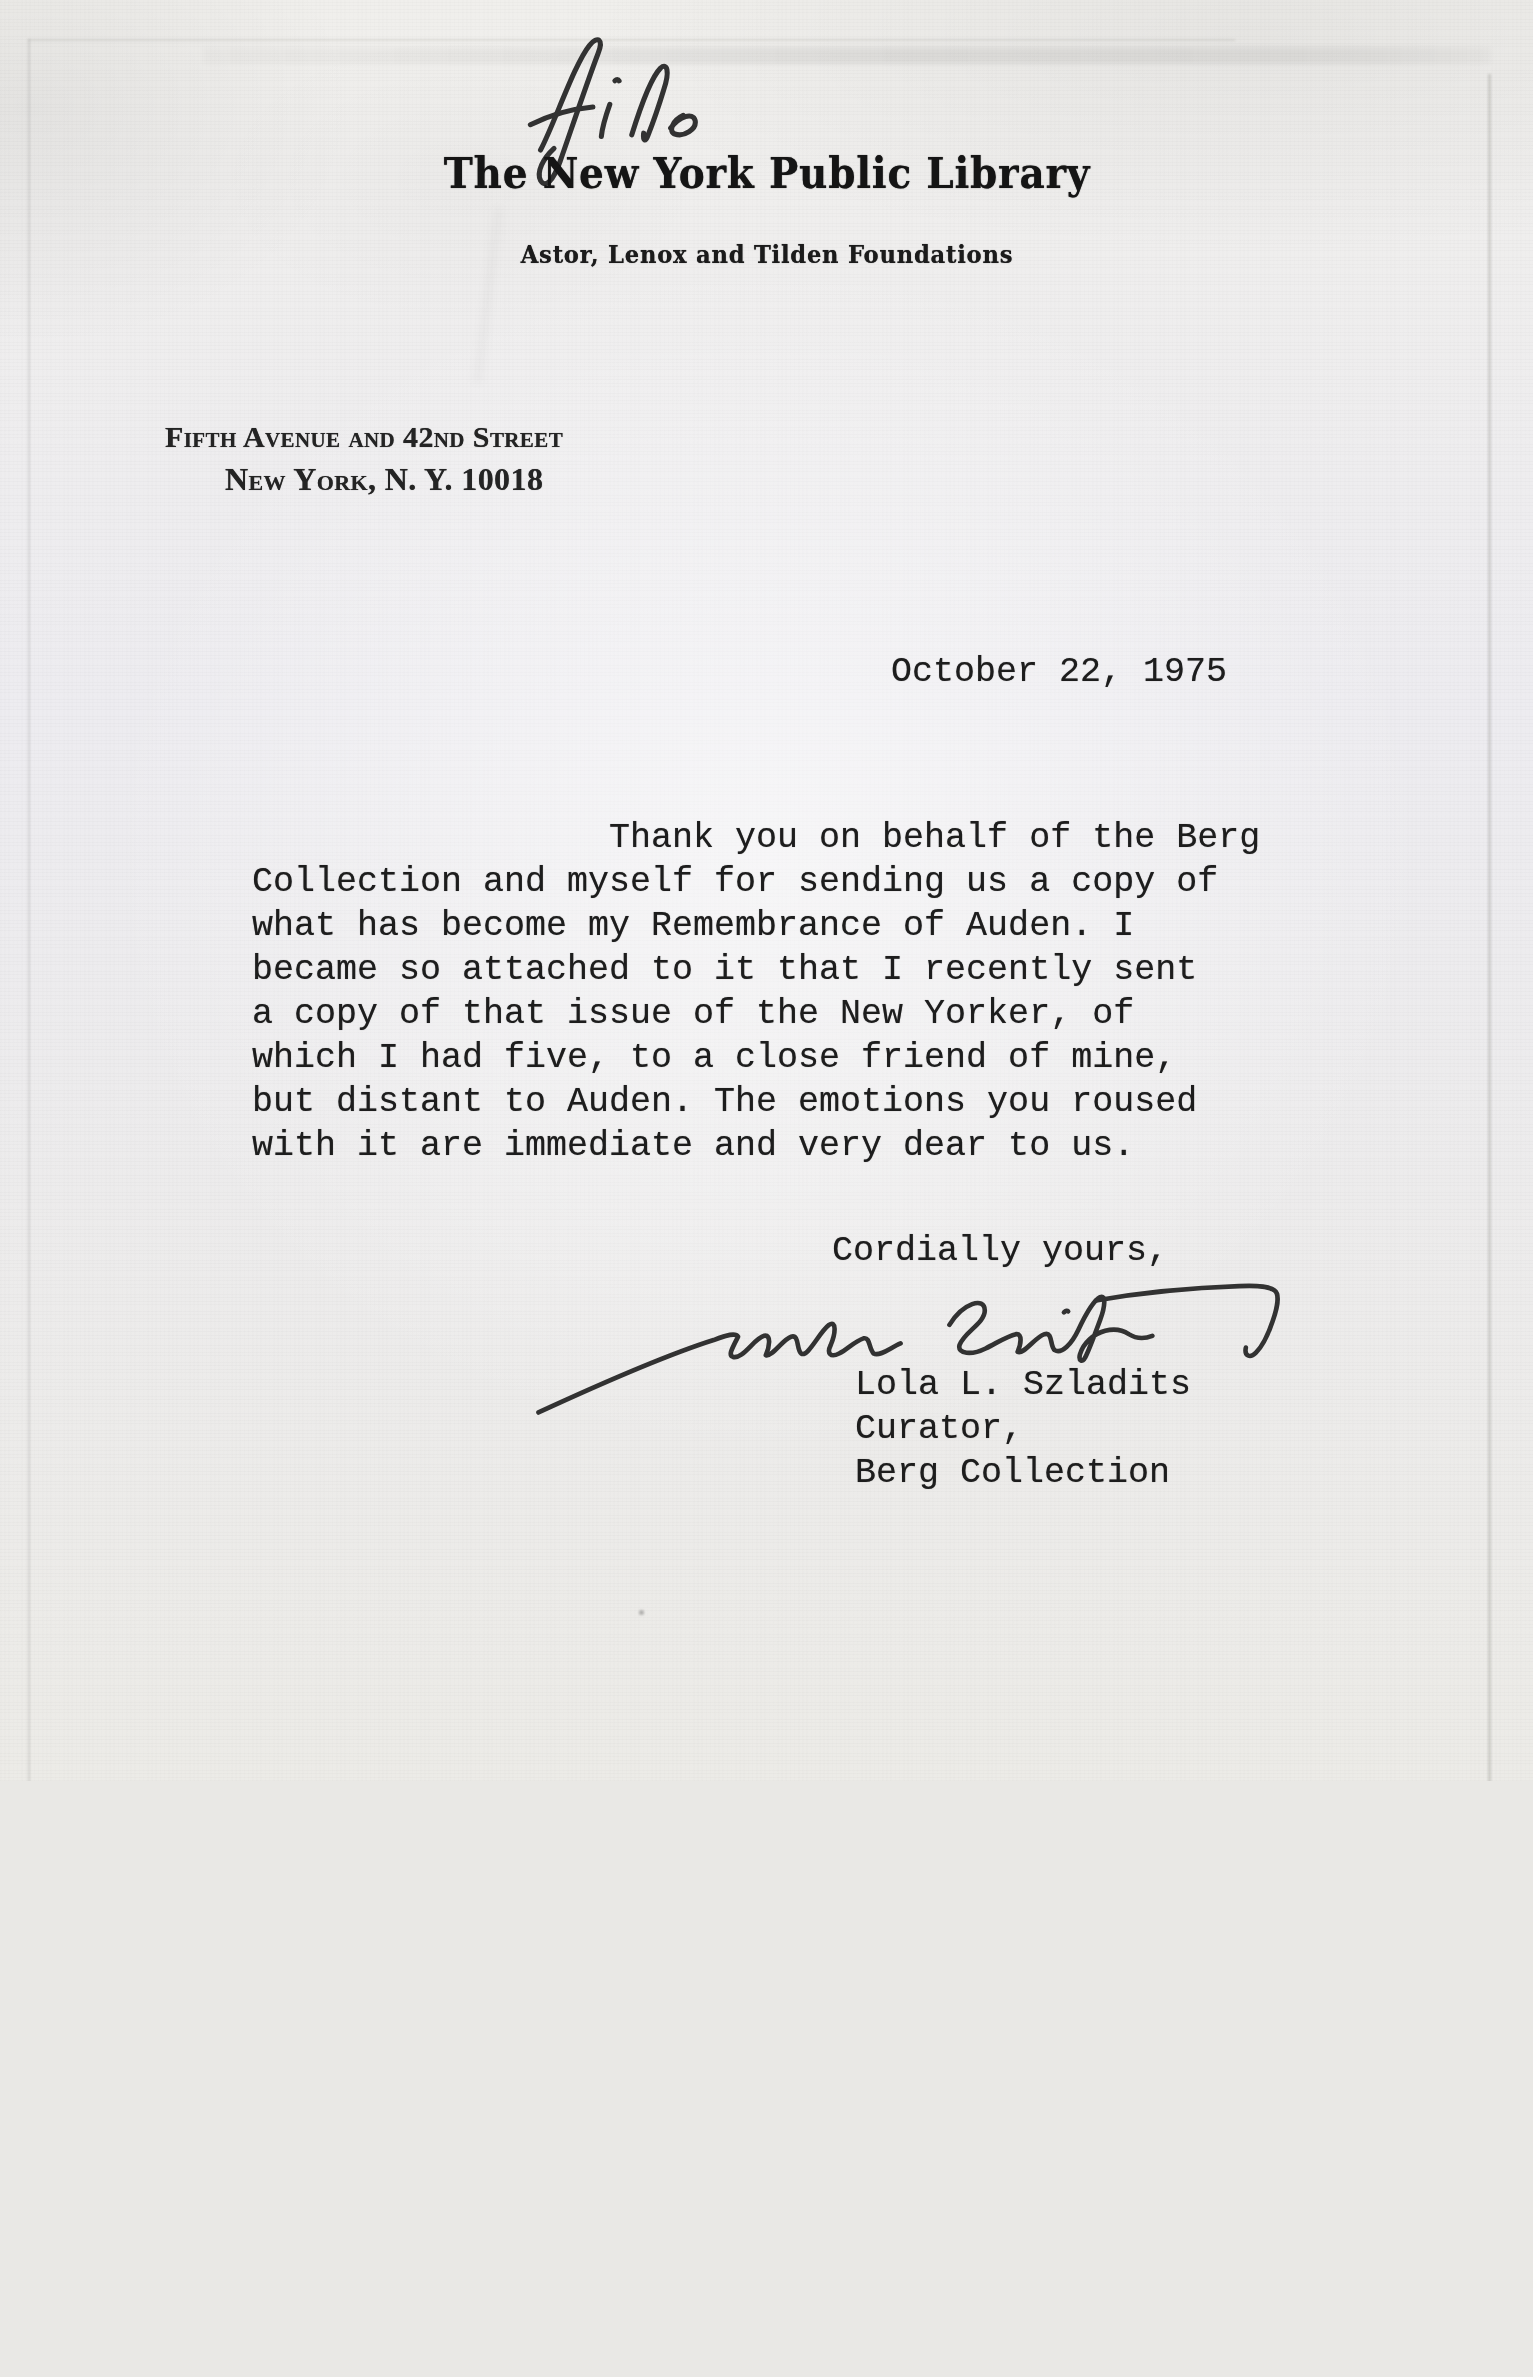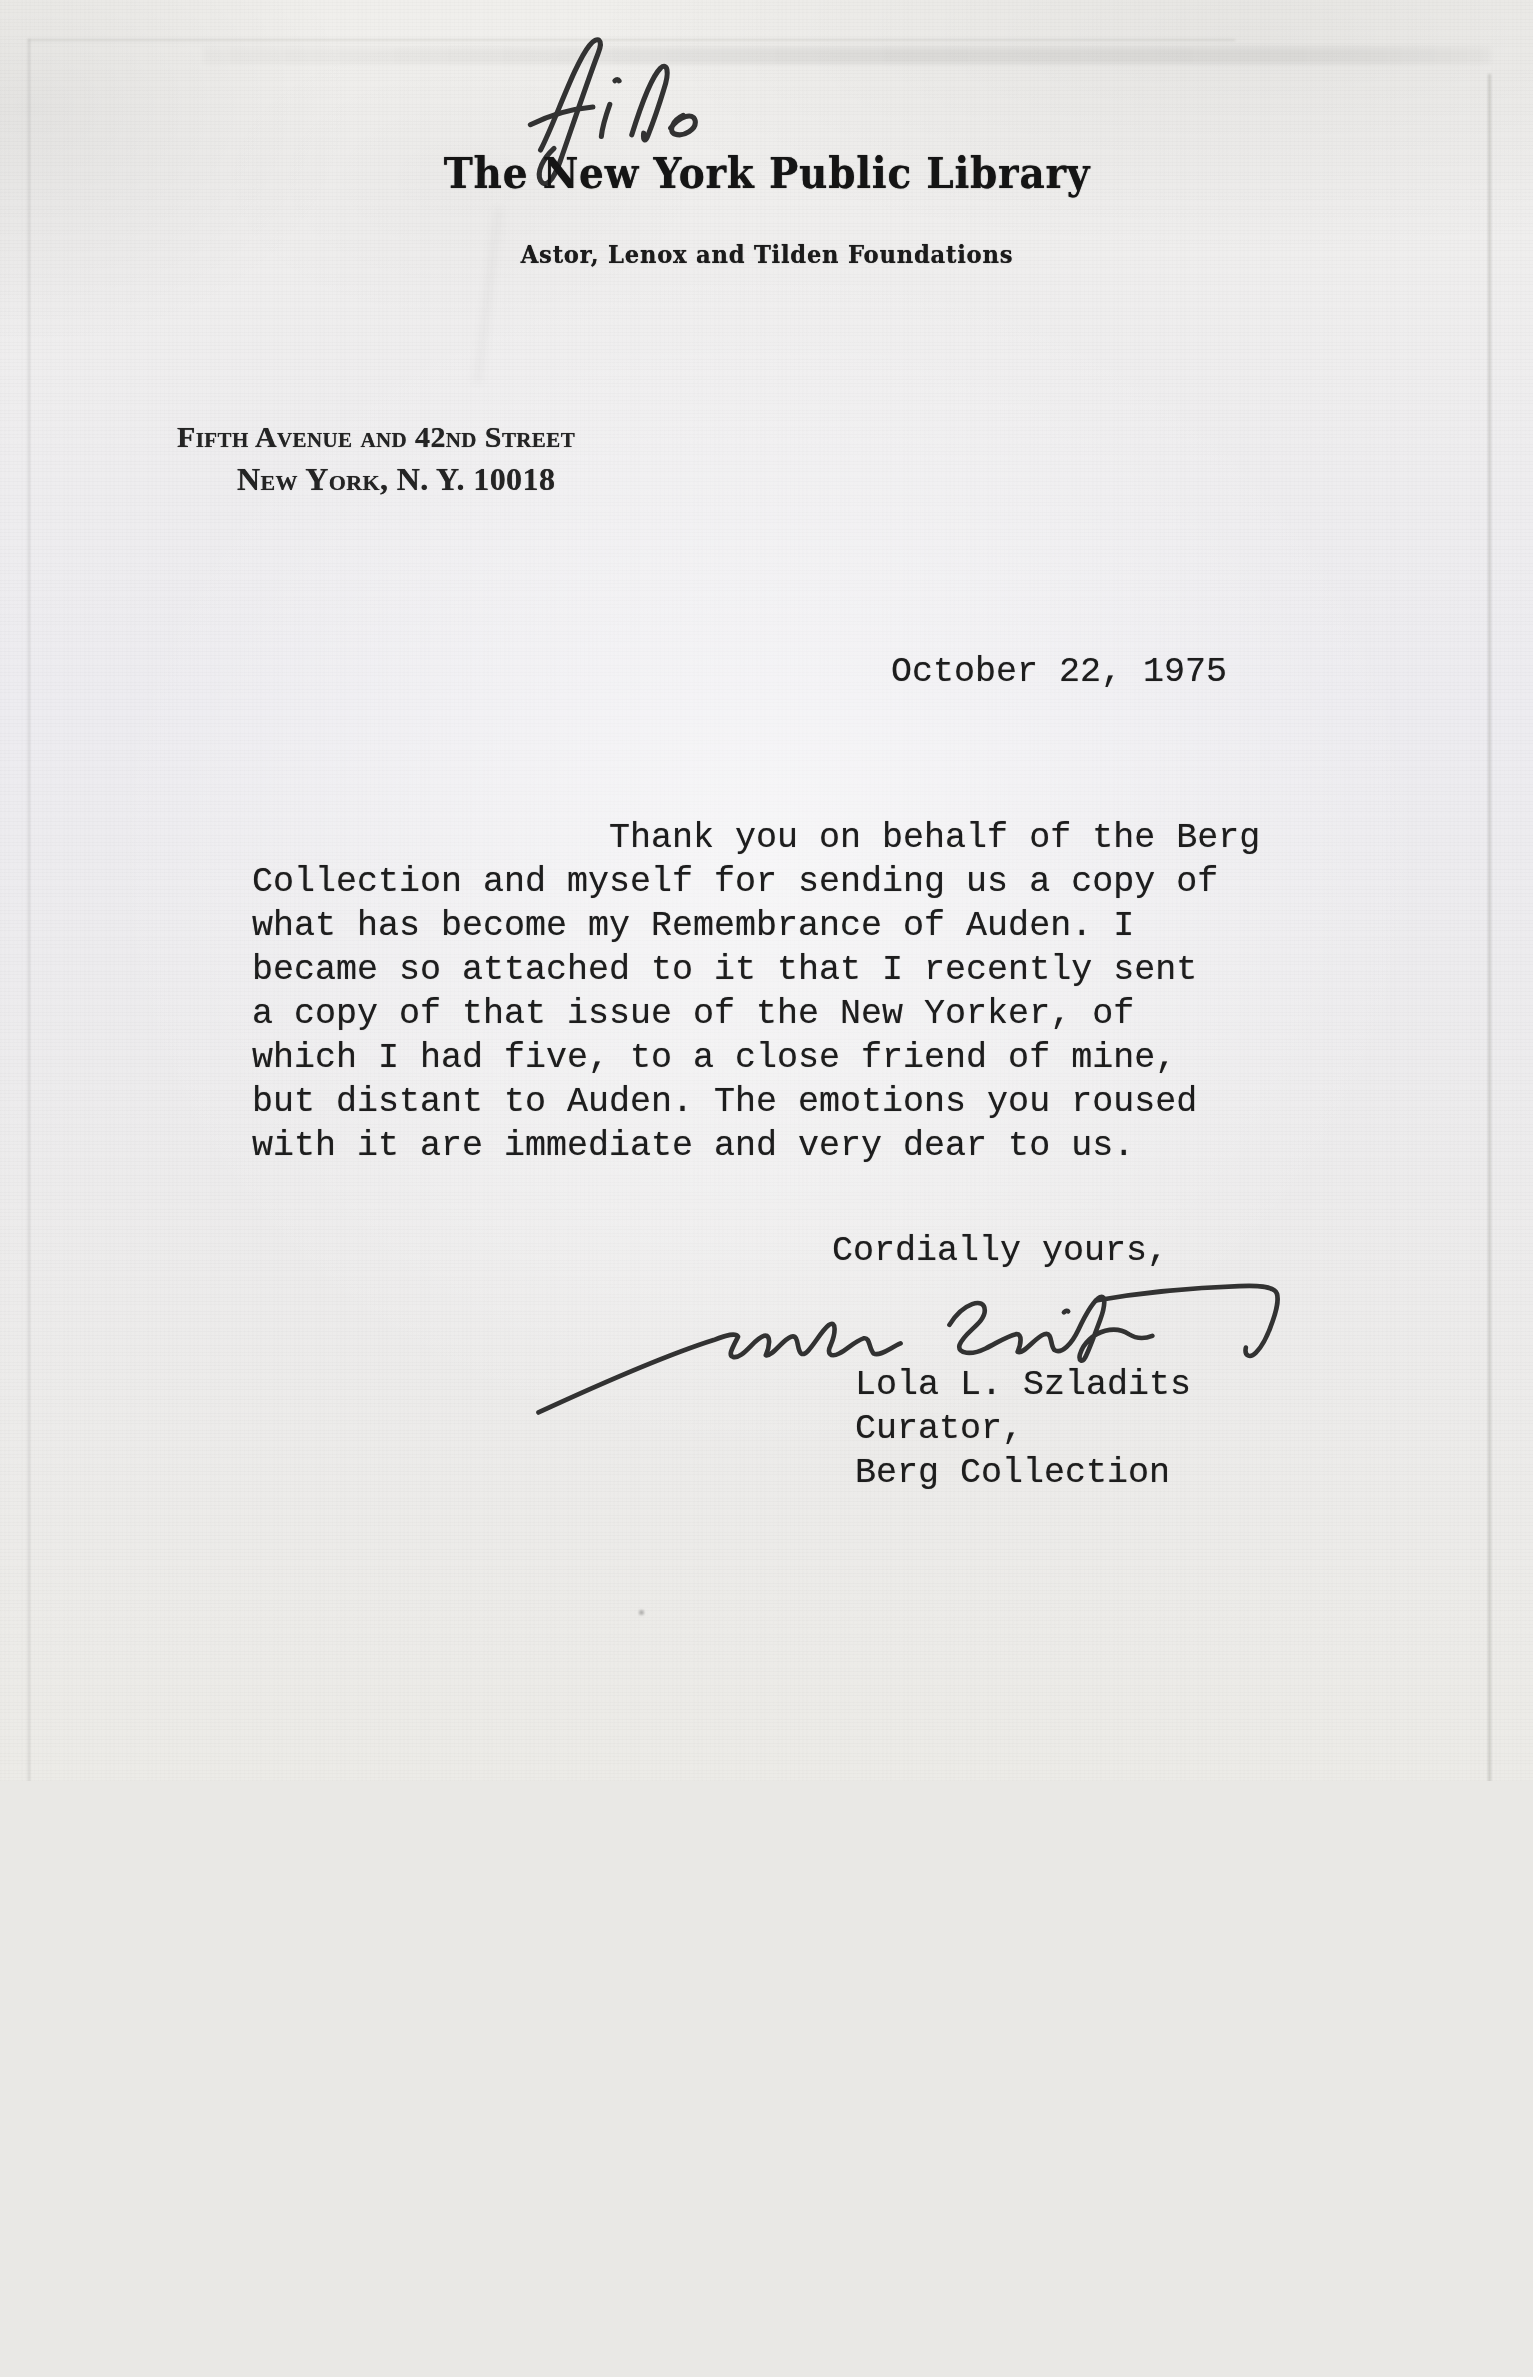--- a/index.html
+++ b/index.html
@@ -46,21 +46,21 @@
   }
   .stamp{
     left:1120px;top:123px;
     font-family:"DejaVu Serif",serif;font-size:52px;font-weight:bold;
     color:#4a4a4a;letter-spacing:7.6px;white-space:nowrap;
     filter:blur(0.9px);
   }
   .addr{
     font-family:"Liberation Serif",serif;font-weight:bold;
     font-variant:small-caps;color:#242424;white-space:nowrap;
-    text-shadow:0 0 0.7px rgba(20,20,20,0.7);filter:blur(0.3px);margin-left:12px;
+    text-shadow:0 0 0.7px rgba(20,20,20,0.7);filter:blur(0.3px);
   }
   .addr1{left:165px;top:420px;font-size:30px;letter-spacing:0.4px;}
   .addr2{left:225px;top:461px;font-size:32px;letter-spacing:0.4px;}
 
   
   .type{
     font-family:"Liberation Mono",monospace;font-size:35px;line-height:44px;
     color:#1d1d1d;white-space:pre;
     text-shadow:0 0 0.8px rgba(20,20,20,0.55);filter:blur(0.3px);
   }

